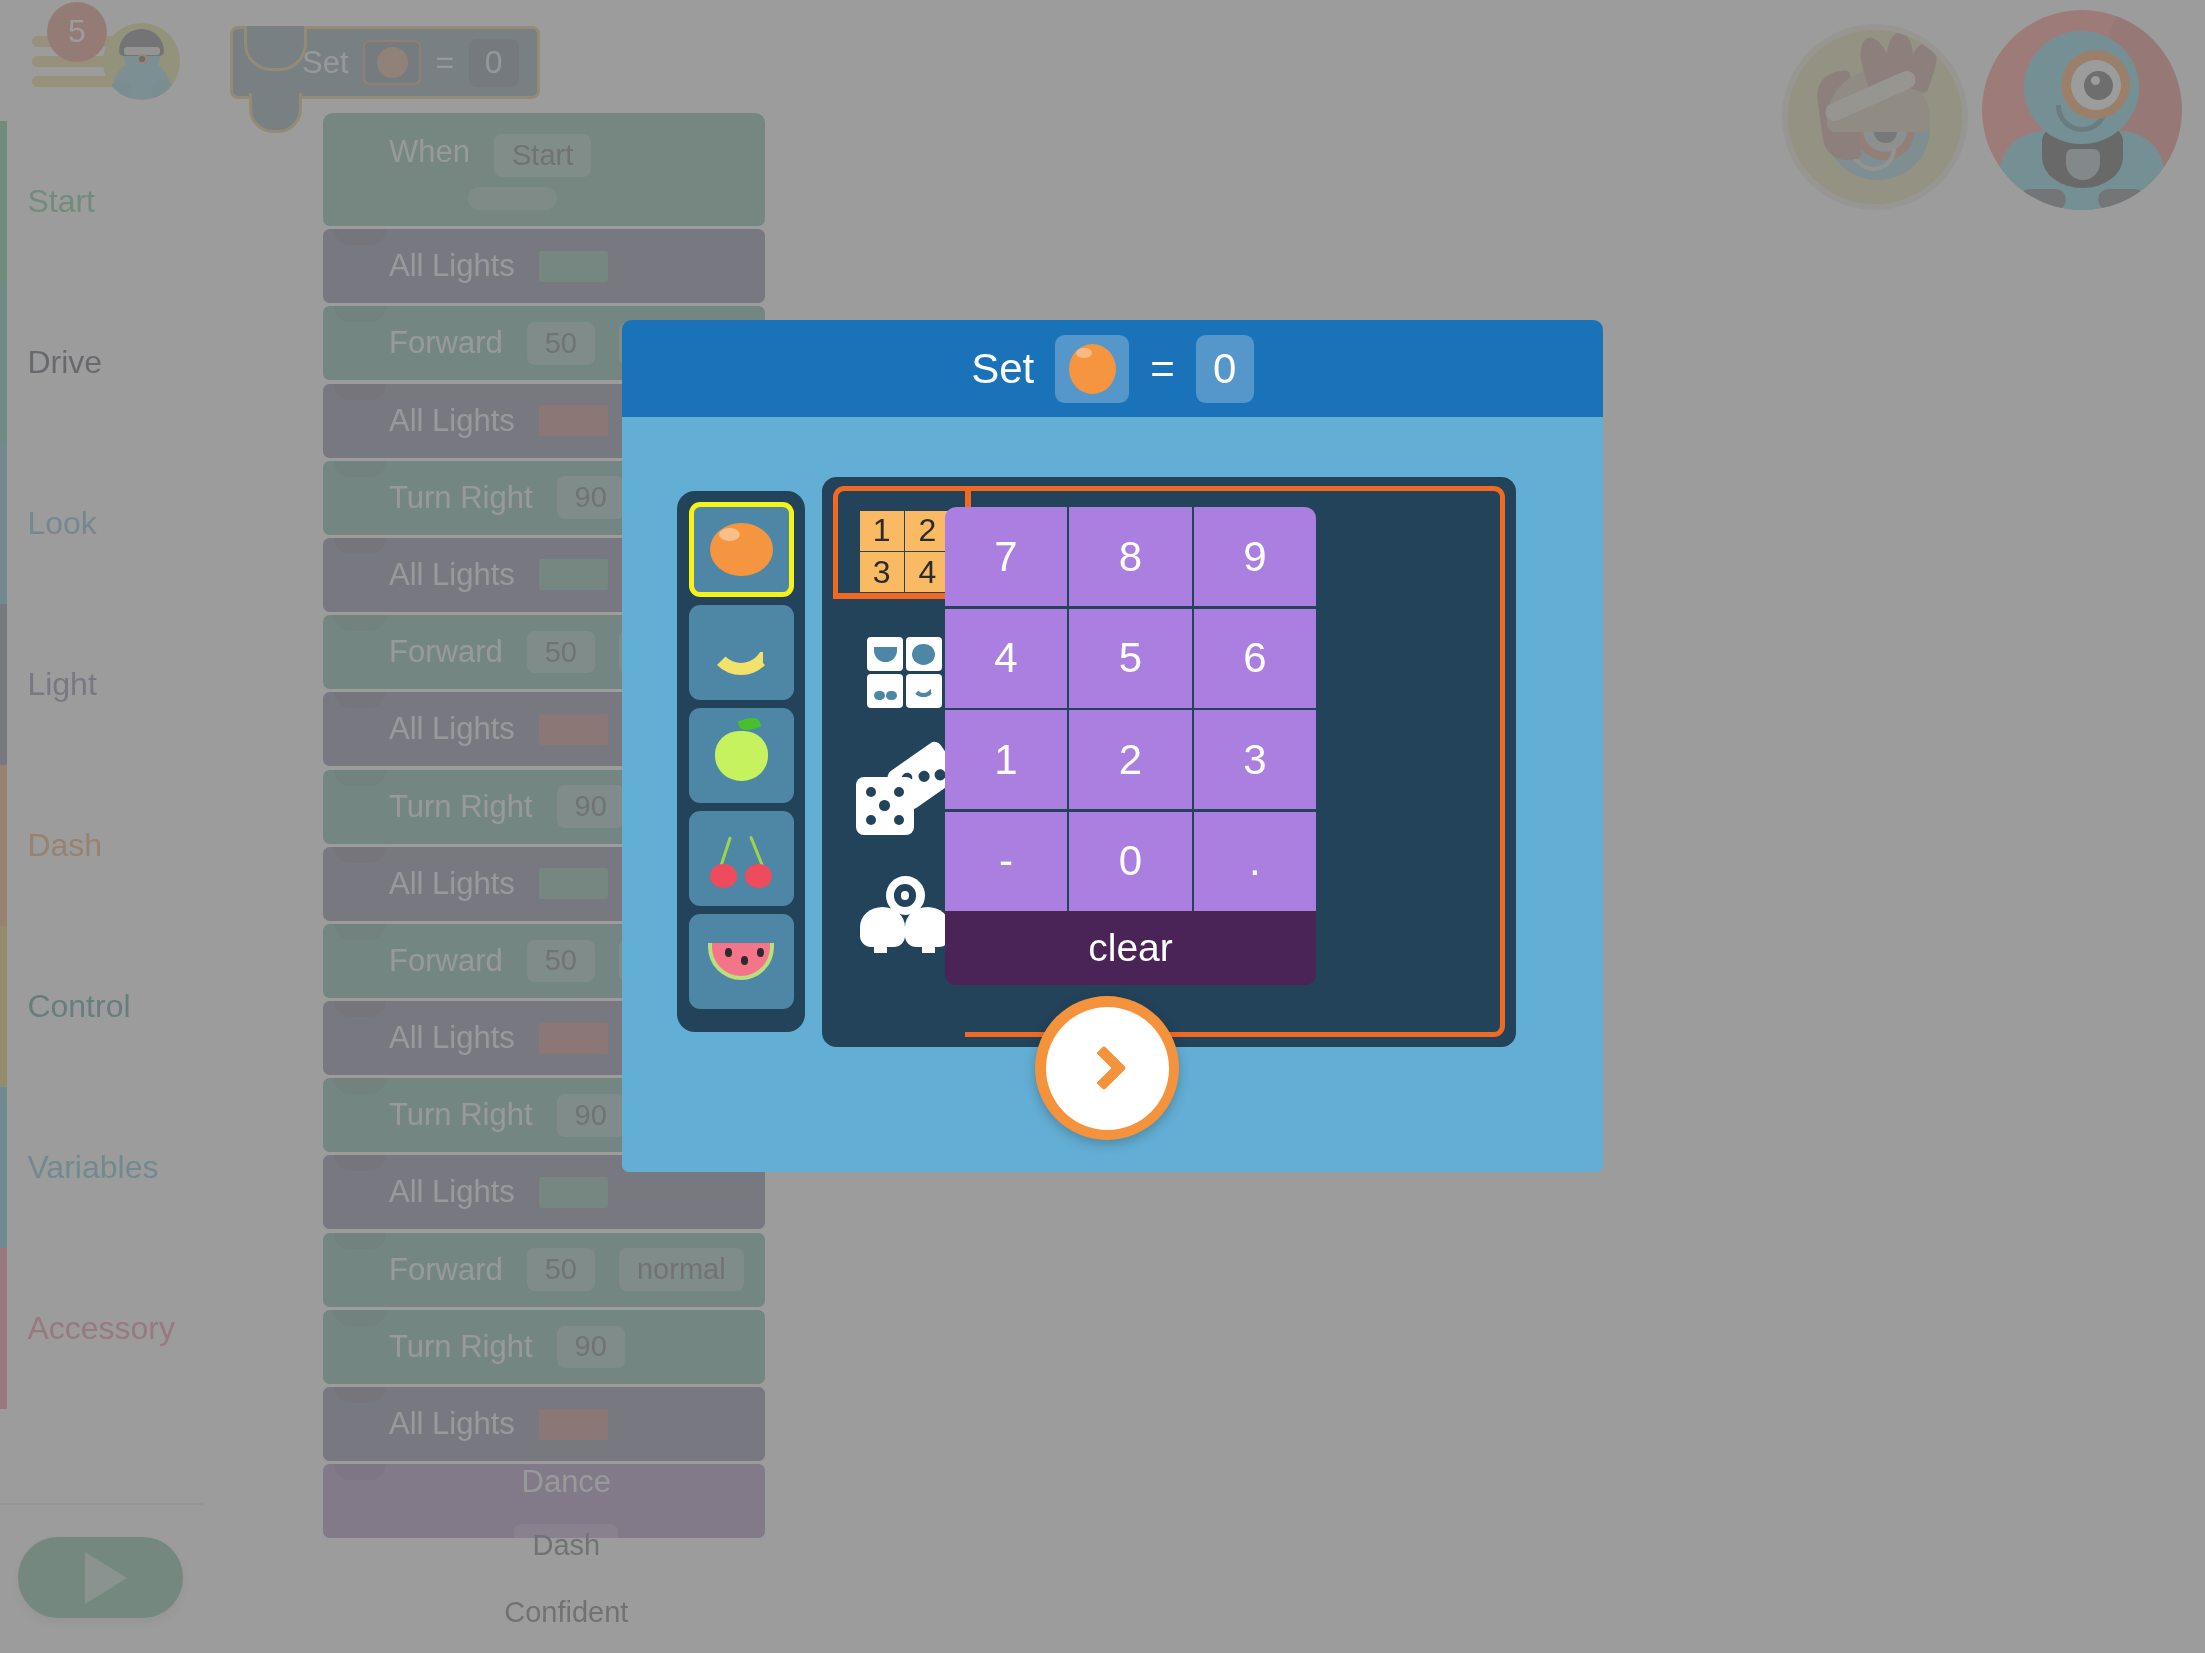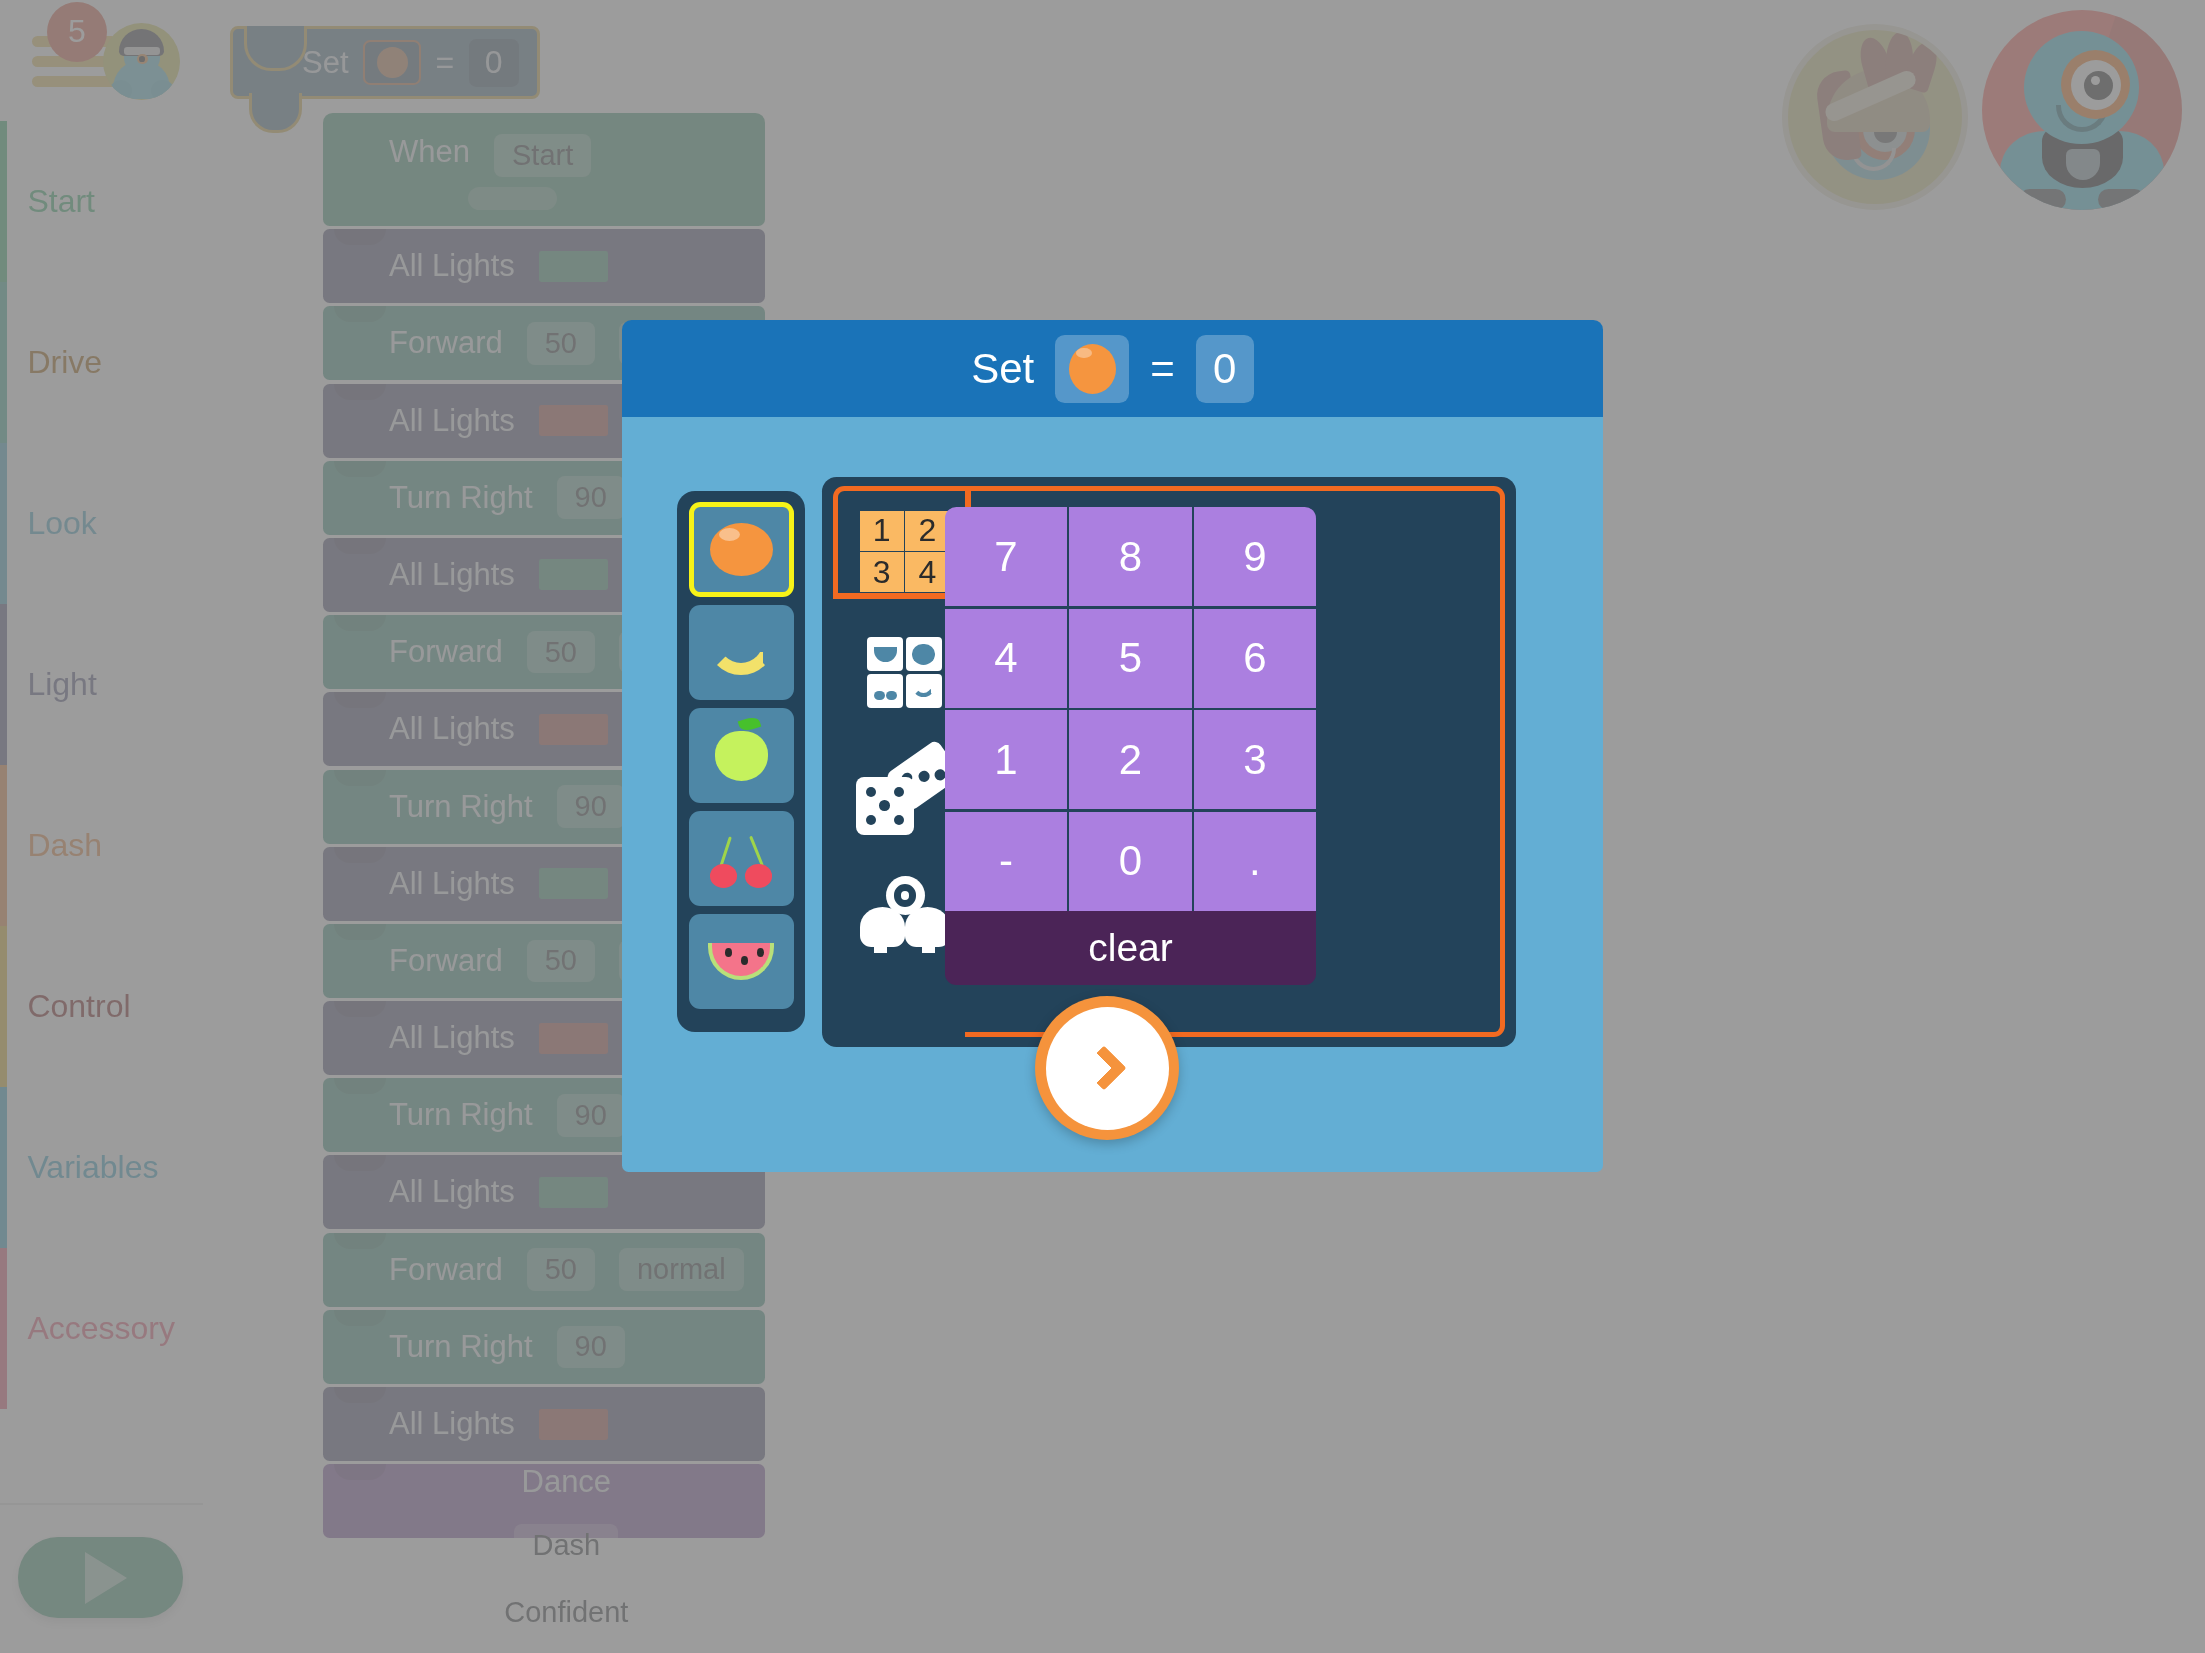--- a/index.html
+++ b/index.html
@@ -254,37 +254,37 @@
       </div>
     </div>
 
     <div id="sidebar">
         <div class="side-item">
           <div class="side-accent" style="background: rgb(60, 179, 113);"></div>
           <span style="color: rgb(60, 179, 113);">Start</span>
         </div>
         <div class="side-item">
           <div class="side-accent" style="background: rgb(63, 174, 150);"></div>
-          <span style="color: #a16207;">Drive</span>
+          <span style="color: #0f172a;">Drive</span>
         </div>
         <div class="side-item">
           <div class="side-accent" style="background: rgb(74, 168, 196);"></div>
           <span style="color: rgb(74, 168, 196);">Look</span>
         </div>
         <div class="side-item">
           <div class="side-accent" style="background: rgb(91, 90, 134);"></div>
           <span style="color: rgb(91, 90, 134);">Light</span>
         </div>
         <div class="side-item">
           <div class="side-accent" style="background: rgb(232, 137, 63);"></div>
           <span style="color: rgb(232, 137, 63);">Dash</span>
         </div>
         <div class="side-item">
           <div class="side-accent" style="background: rgb(221, 182, 46);"></div>
-          <span style="color: #7f1d1d;">Control</span>
+          <span style="color: #0f766e;">Control</span>
         </div>
         <div class="side-item">
           <div class="side-accent" style="background: rgb(59, 167, 200);"></div>
           <span style="color: rgb(59, 167, 200);">Variables</span>
         </div>
         <div class="side-item">
           <div class="side-accent" style="background: rgb(233, 96, 122);"></div>
           <span style="color: rgb(233, 96, 122);">Accessory</span>
         </div>
       </div>

